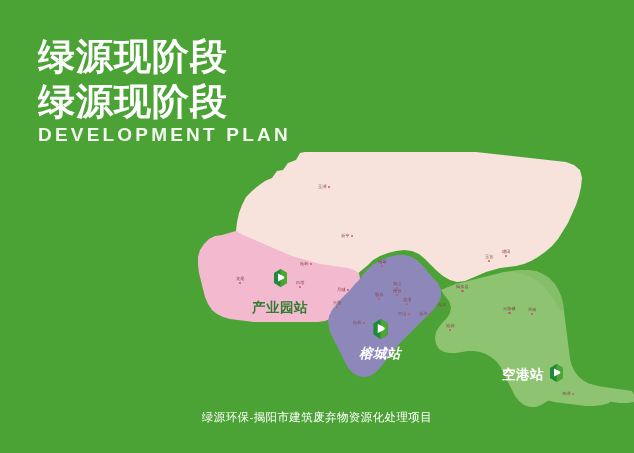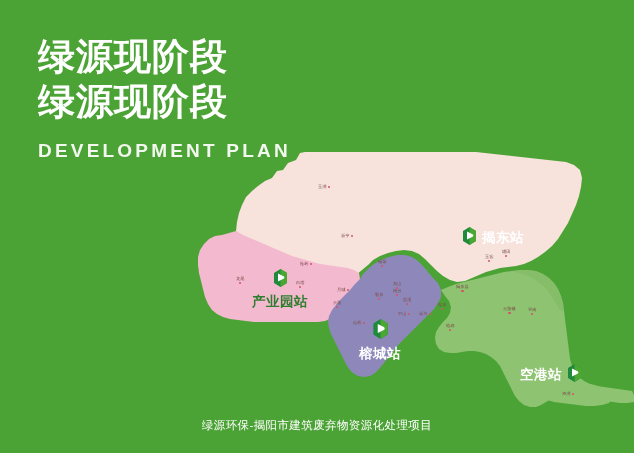--- a/index.html
+++ b/index.html
@@ -24,21 +24,20 @@
   }
   .title-line{
     color:#ffffff;
     font-size:37px;
     font-weight:bold;
     line-height:1.22;
     letter-spacing:1px;
     white-space:nowrap;
   }
   .subtitle{
-    margin-top:16px;
     color:#f2f7ef;
     font-size:19px;
     font-weight:bold;
     letter-spacing:3.2px;
     white-space:nowrap;
   }
 
   
   .map-wrap{
     position:absolute;
@@ -56,25 +55,25 @@
     z-index:6;
     white-space:nowrap;
   }
   .station-label{
     font-size:13.5px;
     font-weight:bold;
     letter-spacing:0.5px;
   }
   .st-jiedong{ left:461px; top:226px; }
   .st-jiedong .station-label{ color:#ffffff; }
-  .st-chanyeyuan{ left:252px; top:268px; flex-direction:column; gap:1px; align-items:center;}
+  .st-chanyeyuan{ left:252px; top:268px; flex-direction:column; gap:7px; align-items:center;}
   .st-chanyeyuan .station-label{ color:#2f7d2f; }
   .st-rongcheng{ left:359px; top:318px; flex-direction:column; gap:1px; align-items:center;}
-  .st-rongcheng .station-label{ color:#ffffff; }
-  .st-konggang{ left:520px; top:363px; }
+  .st-rongcheng .station-label{ color:#ffffff;font-style:italic; }
+  .st-konggang{ left:502px; top:363px; }
   .st-konggang .station-label{ color:#ffffff; }
 
   .logo-mark{display:block;}
 
   
   .city{
     position:absolute;
     z-index:4;
     display:flex;
     flex-direction:column;
@@ -92,21 +91,21 @@
     width:2.6px;height:2.6px;border-radius:50%;
     background:#d7506a;
   }
   .city.inline{flex-direction:row;align-items:center;gap:1.5px;}
   .city.inline .city-name{margin-bottom:0;}
 
   
   .caption{
     position:absolute;
     left:0;right:0;
-    bottom:18px;
+    bottom:26px;
     text-align:center;
     z-index:7;
     margin-top:32px;
   }
   .caption-line{
     color:#ffffff;
     font-size:11.5px;
     line-height:1.75;
     letter-spacing:0.4px;
   }
@@ -263,30 +262,20 @@
       <div class="city" style="left: 446px; top: 324px;">
         <span class="city-name">地都</span>
         <span class="city-dot"></span>
       </div>
       <div class="city inline" style="left: 562px; top: 392px;">
         <span class="city-name">渔湖</span>
         <span class="city-dot"></span>
       </div>
     </div>
 
-  <div class="station st-jiedong">
-    <span class="logo-mark">
-      <svg width="17" height="20" viewBox="0 0 17 20">
-        <path d="M2,5 L8.5,1 L15,5 L15,15 L8.5,19 L2,15 Z" fill="#1f8a3c"></path>
-        <path d="M8.5,1 L15,5 L15,15 L8.5,19 Z" fill="#4aa832"></path>
-        <path d="M6,5.5 L11.5,8.2 C12.6,8.8 12.6,10.2 11.5,10.8 L6,13.6 Z" fill="#ffffff"></path>
-      </svg>
-    </span>
-    <span class="station-label">揭东站</span>
-  </div>
 
   <div class="station st-chanyeyuan">
     <span class="logo-mark">
       <svg width="17" height="20" viewBox="0 0 17 20">
         <path d="M2,5 L8.5,1 L15,5 L15,15 L8.5,19 L2,15 Z" fill="#1f8a3c"></path>
         <path d="M8.5,1 L15,5 L15,15 L8.5,19 Z" fill="#4aa832"></path>
         <path d="M6,5.5 L11.5,8.2 C12.6,8.8 12.6,10.2 11.5,10.8 L6,13.6 Z" fill="#ffffff"></path>
       </svg>
     </span>
     <span class="station-label">产业园站</span>

